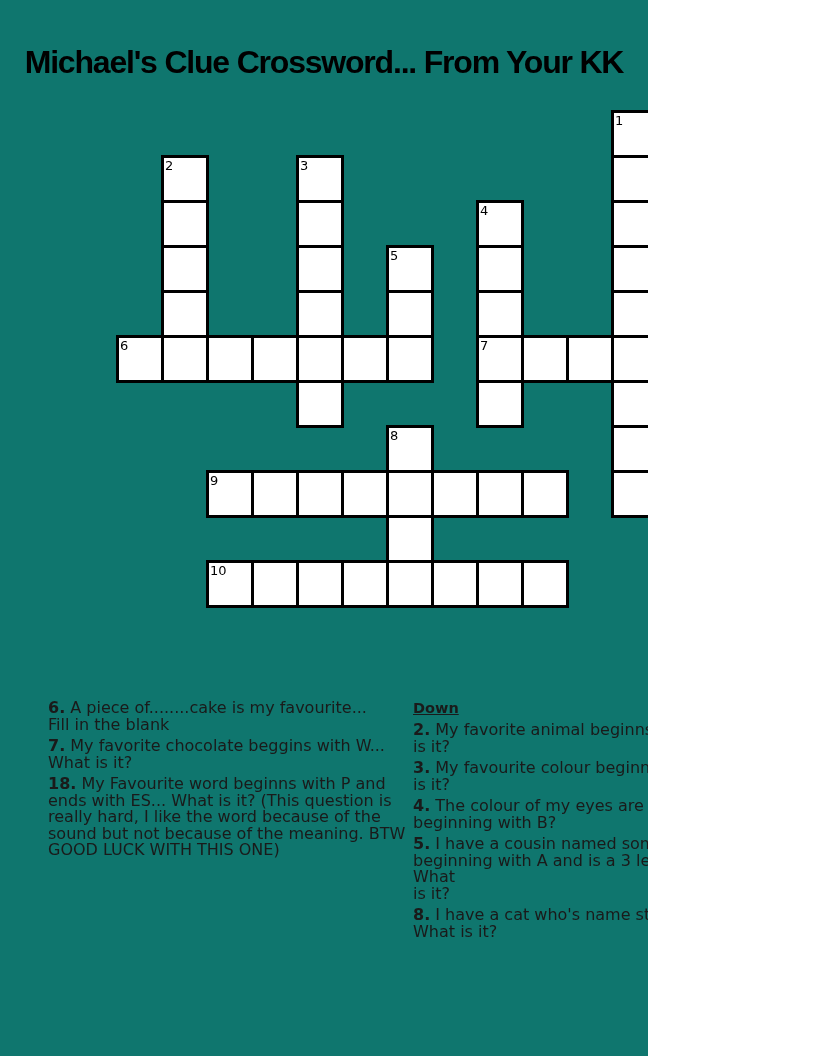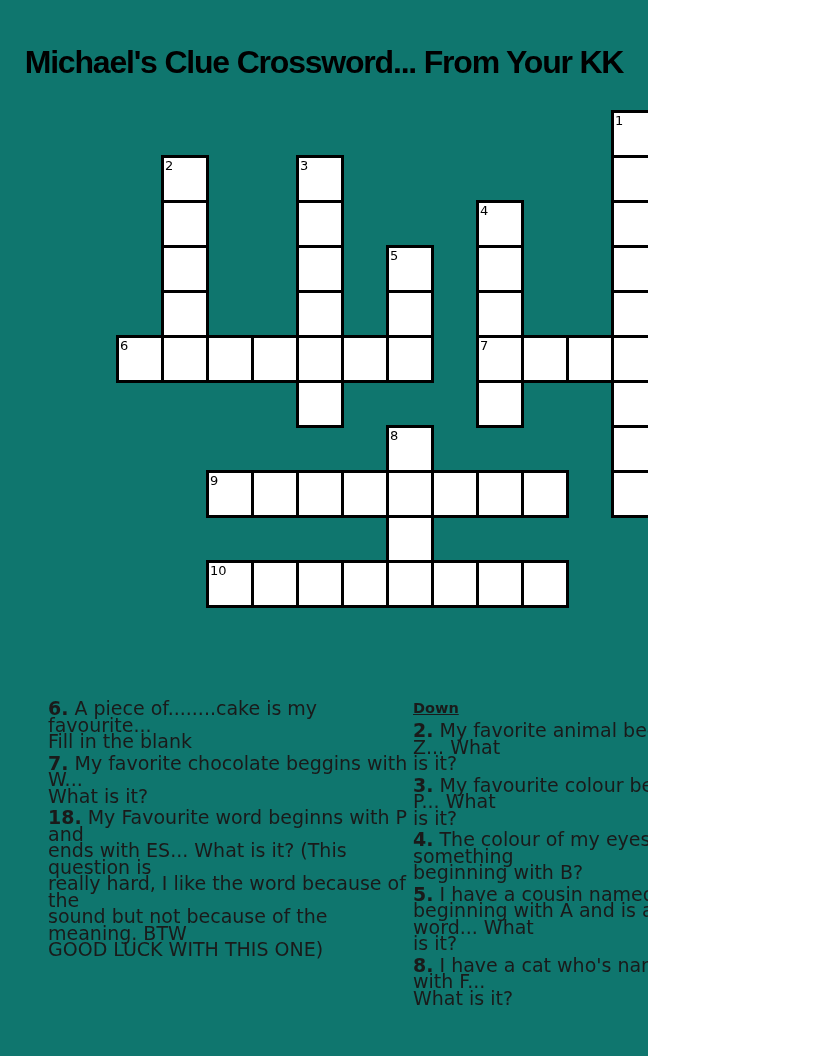--- a/index.html
+++ b/index.html
@@ -11,21 +11,21 @@
   .grid{position:absolute;left:0;top:0;width:816px;height:700px;}
   .cell{position:absolute;width:48px;height:48px;box-sizing:border-box;
         border:3px solid #000;background:#fff;}
   .cellnum{position:absolute;font-size:13px;line-height:13px;color:#000;
            font-family:"DejaVu Sans",sans-serif;z-index:3;}
   .clue-col{position:absolute;top:700px;width:362px;}
   .clue-col.left{left:48px;}
   .clue-col.rightcol{left:413px;}
   .clue-head{margin:0 0 6px 0;font-size:14.5px;font-weight:bold;text-decoration:underline;
              color:#1a1a1a;}
-  .clue{margin:0 0 5px 0;font-size:19px;line-height:16.5px;white-space:pre-line;}
+  .clue{margin:0 0 5px 0;font-size:16px;line-height:16.5px;white-space:pre-line;}
   .clue b{font-weight:bold;}
 </style>
 </head>
 <body>
 
 <div class="page">
   <h1 class="title">Michael's Clue Crossword... From Your KK</h1>
   <div class="grid" id="grid">
       <div class="cell" style="left: 611px; top: 110px; border-color: rgb(0, 0, 0); background: rgb(255, 255, 255);"></div>
       <div class="cell" style="left: 611px; top: 155px; border-color: rgb(0, 0, 0); background: rgb(255, 255, 255);"></div>

